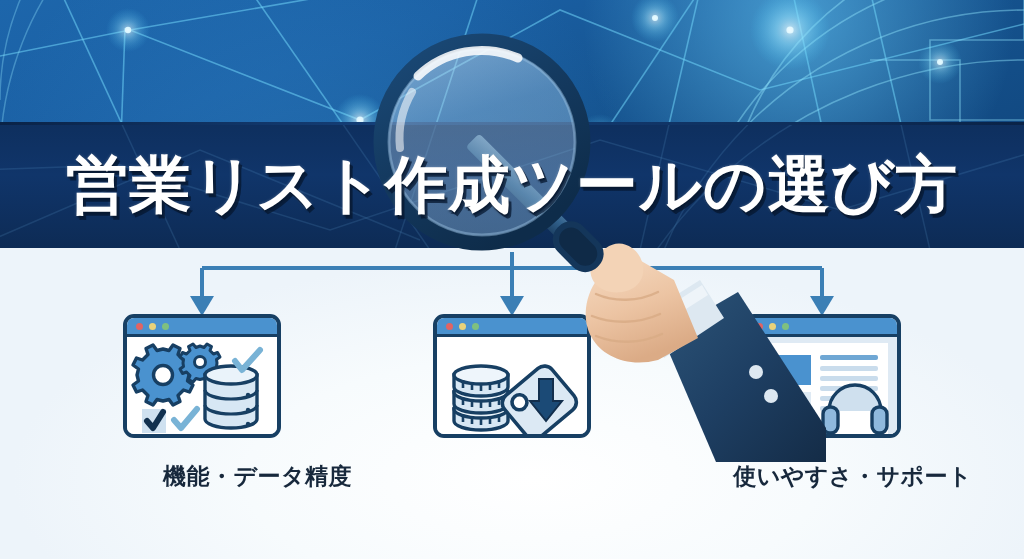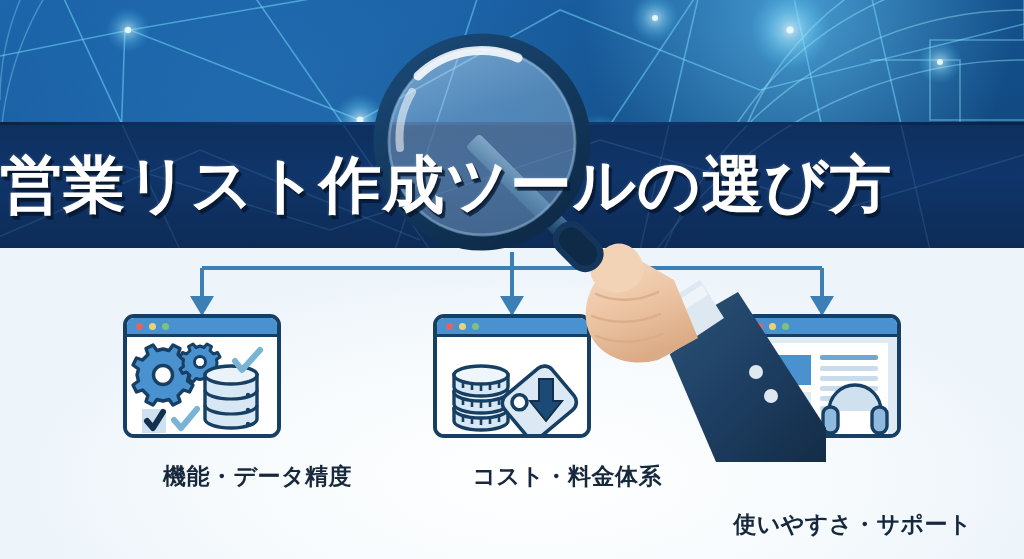--- a/index.html
+++ b/index.html
@@ -31,21 +31,21 @@
   }
   #band-net{position:absolute;left:0;top:-122px;opacity:.5;}
   #band-top-edge{
     position:absolute;left:0;top:122px;width:1024px;height:3px;
     background:linear-gradient(90deg,#0a2347,#15417c 40%,#0a2347);
   }
 
   
   #title{
     position:absolute;left:0;top:126px;width:1024px;height:118px;
-    display:flex;align-items:center;
+    display:flex;align-items:center;justify-content:center;
     z-index:14;pointer-events:none;
   }
   #title span{
     font-family:"DejaVu Sans","Liberation Sans",sans-serif;
     font-size:62px;font-weight:700;color:#ffffff;
     letter-spacing:1px;
     text-shadow:
       3px 4px 0 rgba(6,22,46,.72),
       1px 2px 2px rgba(6,22,46,.9),
       0 0 3px rgba(255,255,255,.25);
@@ -96,21 +96,21 @@
     position:absolute;z-index:9;
     width:300px;text-align:right;
     font-family:"DejaVu Sans","Liberation Sans",sans-serif;
     font-size:23px;font-weight:700;
     color:#17283c;
     letter-spacing:.5px;
     white-space:nowrap;
   }
   #cap1{left:52px;top:461px;}
   #cap2{left:362px;top:461px;}
-  #cap3{left:672px;top:461px;margin-top:48px;}
+  #cap3{left:672px;top:461px;}
 
   
   #magnifier{position:absolute;left:370px;top:30px;z-index:12;}
   #hand{position:absolute;left:566px;top:232px;z-index:11;}
 </style>
 </head>
 <body>
 
 <div id="stage">
 
@@ -435,20 +435,19 @@
           <rect x="-32" y="4" width="15" height="26" rx="7" fill="#8fb9dd" stroke="#173f63" stroke-width="3.4"></rect>
           <rect x="17" y="4" width="15" height="26" rx="7" fill="#8fb9dd" stroke="#173f63" stroke-width="3.4"></rect>
           <path d="M24 30 C 24 42, 14 47, 4 47" fill="none" stroke="#173f63" stroke-width="3.4"></path>
           <ellipse cx="-1" cy="47" rx="8" ry="5" fill="#cfe0ee" stroke="#173f63" stroke-width="3.4"></ellipse>
         </g>
       </svg>
     </div>
   </div>
 
   <div class="caption" id="cap1">機能・データ精度</div>
-  <div class="caption" id="cap2">コスト・料金体系</div>
   <div class="caption" id="cap3">使いやすさ・サポート</div>
 
   <div id="title">
     <span>営業リスト作成ツールの選び方</span>
   </div>
 
 </div>
 
 </body></html>

